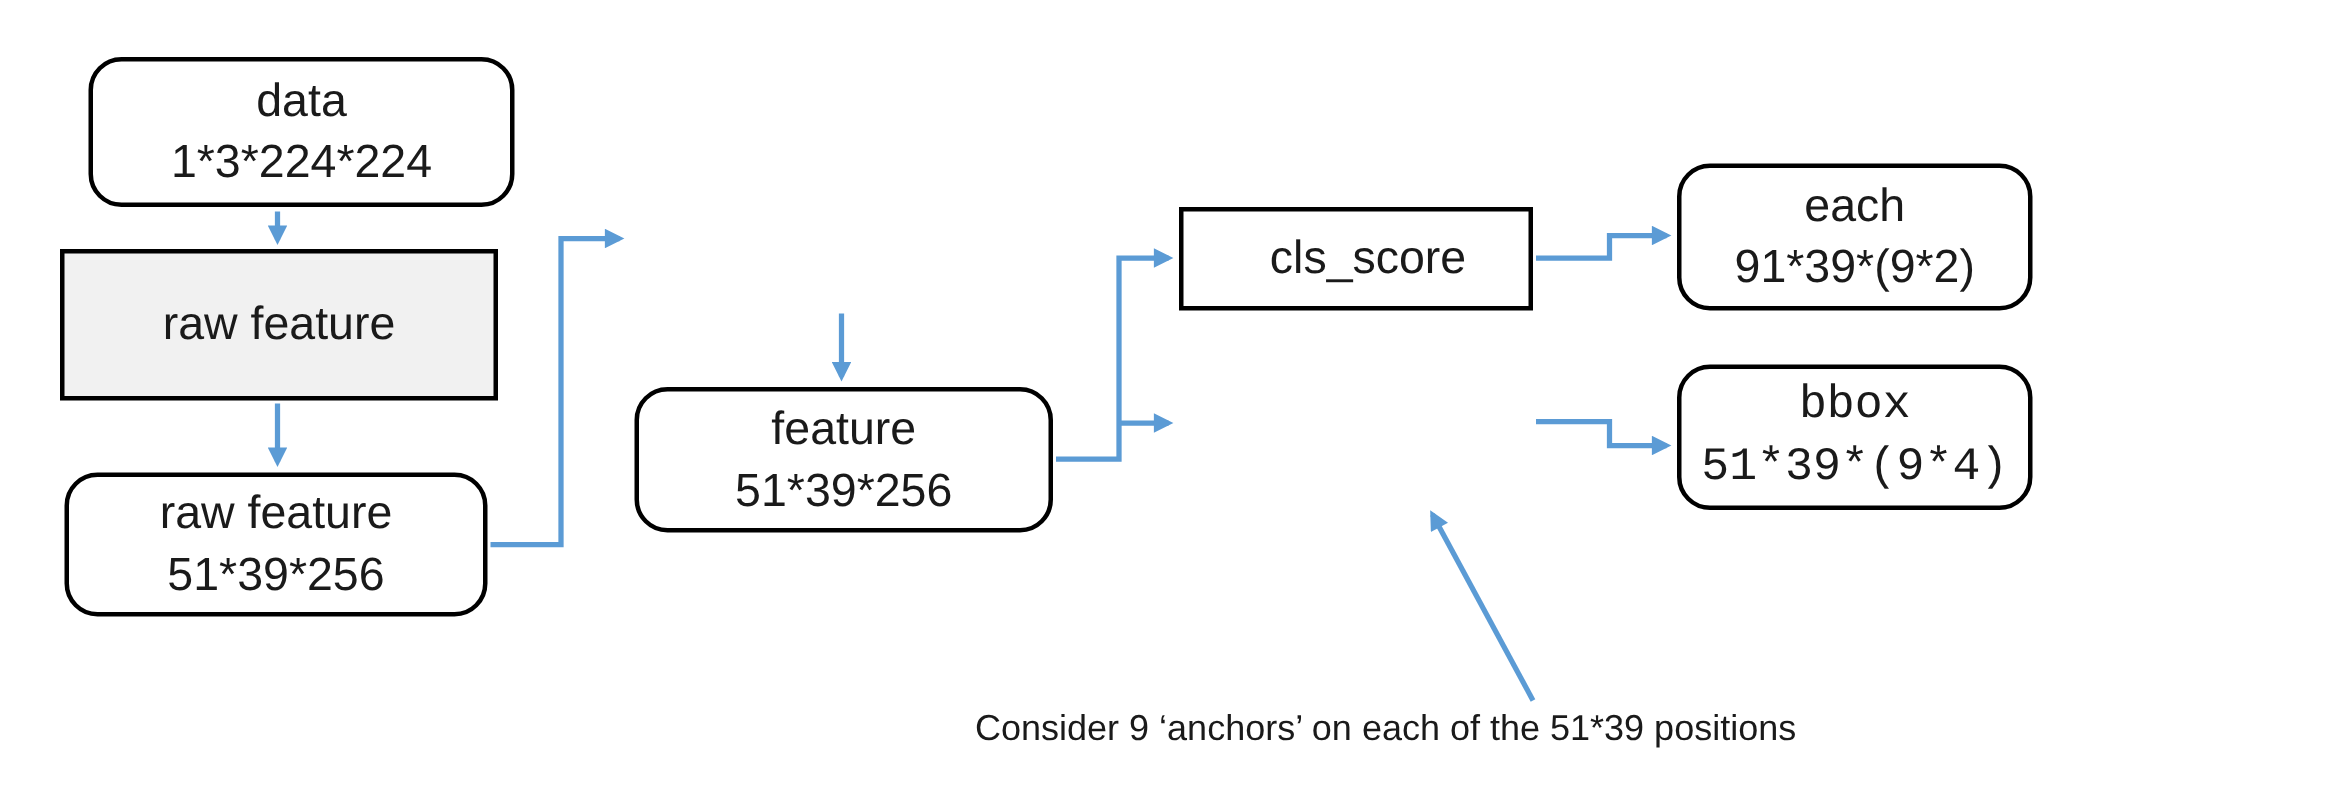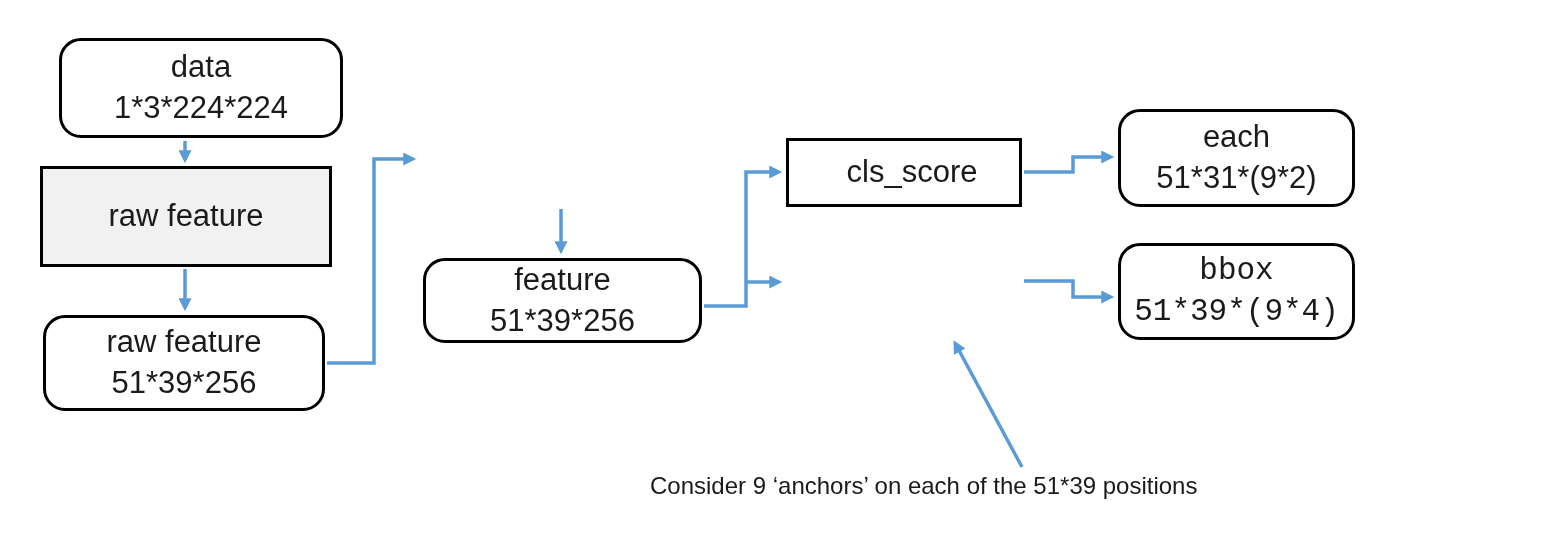--- a/index.html
+++ b/index.html
@@ -37,21 +37,21 @@
   .node.shaded {
     background: var(--shaded, #f1f1f1);
   }
   .node span { display: block; white-space: nowrap; }
 
   
   #n-data       { left: 43px;   top: 38px;  width: 284px; height: 100px; margin-left: 16px; }
   #n-extract    { left: 40px;   top: 166px; width: 292px; height: 101px; }
   #n-rawfeat    { left: 43px;   top: 315px; width: 282px; height: 96px;  }
   #n-conrelu    { left: 420px;  top: 110px; width: 283px; height: 97px;  }
-  #n-feature    { left: 423px;  top: 258px; width: 279px; height: 85px; align-items: center;  }
+  #n-feature    { left: 423px;  top: 258px; width: 279px; height: 97px; align-items: center;  }
   #n-cls        { left: 786px;  top: 138px; width: 236px; height: 69px; padding-left: 16px;  }
   #n-bboxp     { left: 786px;  top: 247px; width: 236px; height: 66px;  }
   #n-score      { left: 1118px; top: 109px; width: 237px; height: 98px;  }
   #n-bbox       { left: 1118px; top: 243px; width: 237px; height: 97px; font-family: Liberation Mono, monospace;  }
 
   #connectors {
     position: absolute;
     left: 0; top: 0;
     width: 1560px;
     height: 540px;
@@ -114,21 +114,21 @@
     <span>51*39*256</span>
   </div>
 
   <div class="node" id="n-cls">
     <span>cls_score</span>
   </div>
 
 
   <div class="node rounded" id="n-score">
     <span>each</span>
-    <span>51*31*(9*2)</span>
+    <span>91*39*(9*2)</span>
   </div>
 
   <div class="node rounded" id="n-bbox">
     <span>bbox</span>
     <span>51*39*(9*4)</span>
   </div>
 
   <div class="annotation">Consider 9 ‘anchors’ on each of the 51*39 positions</div>
 
 </div>

